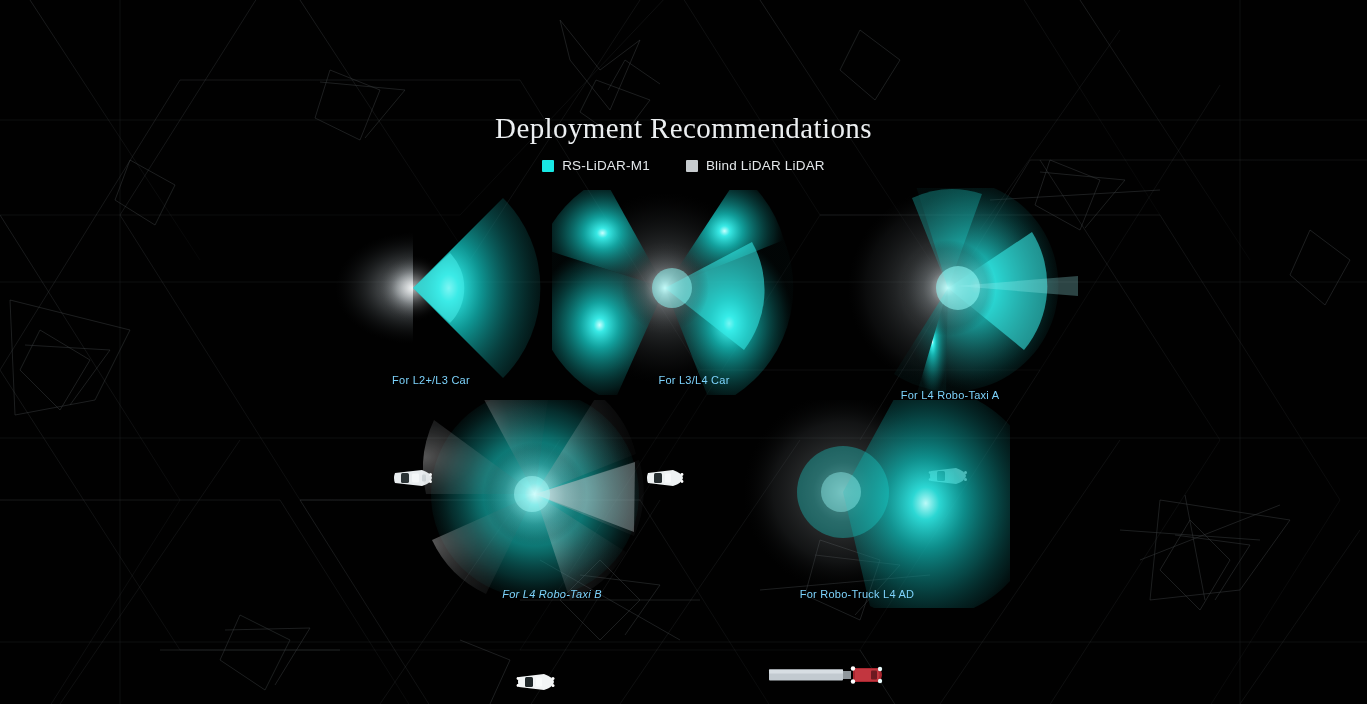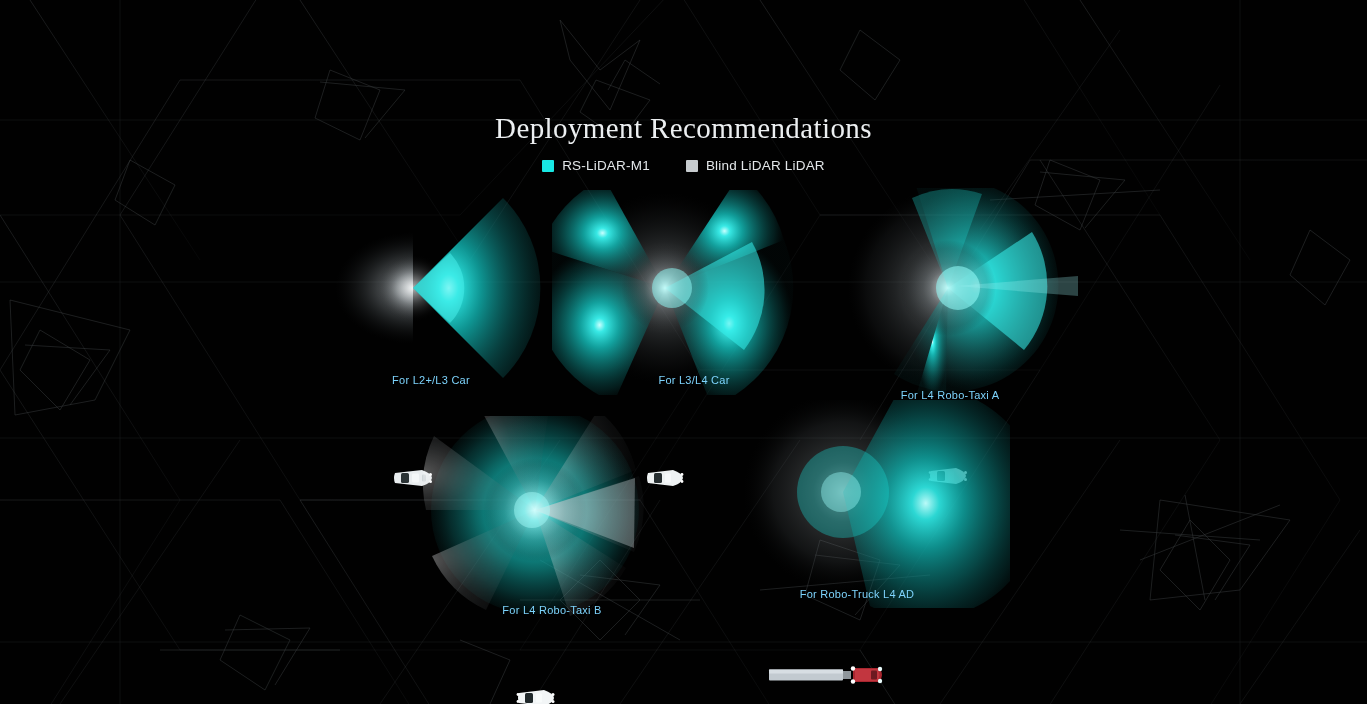--- a/index.html
+++ b/index.html
@@ -276,21 +276,21 @@
       <rect x="22" y="6.5" width="6" height="9" rx="1.3" fill="#f6f9fa"></rect>
       <circle cx="39.5" cy="7.5" r="1.5" fill="#fff"></circle>
       <circle cx="39.5" cy="14.5" r="1.5" fill="#fff"></circle>
       <circle cx="4" cy="7.5" r="1.3" fill="#fff"></circle>
       <circle cx="4" cy="14.5" r="1.3" fill="#fff"></circle>
     </svg>
 
     <div class="cap" style="top:186px;left:134px;margin-top:15px;">For L4 Robo-Taxi A</div>
   </div>
 
-  <div class="cell" style="left:420px;top:416px;width:270px;height:218px;">
+  <div class="cell" style="left:420px;top:400px;width:270px;height:218px;font-style:italic;">
     <svg class="scene" width="270" height="208" viewBox="0 0 270 208">
       <defs>
         <radialGradient id="d4gray" cx="50%" cy="50%" r="50%">
           <stop offset="0%" stop-color="#ffffff" stop-opacity=".85"></stop>
           <stop offset="22%" stop-color="#b6bdc0" stop-opacity=".5"></stop>
           <stop offset="58%" stop-color="#5a6063" stop-opacity=".38"></stop>
           <stop offset="86%" stop-color="#2c3032" stop-opacity=".22"></stop>
           <stop offset="100%" stop-color="#101212" stop-opacity="0"></stop>
         </radialGradient>
         <radialGradient id="d4cyan" cx="50%" cy="50%" r="50%">

